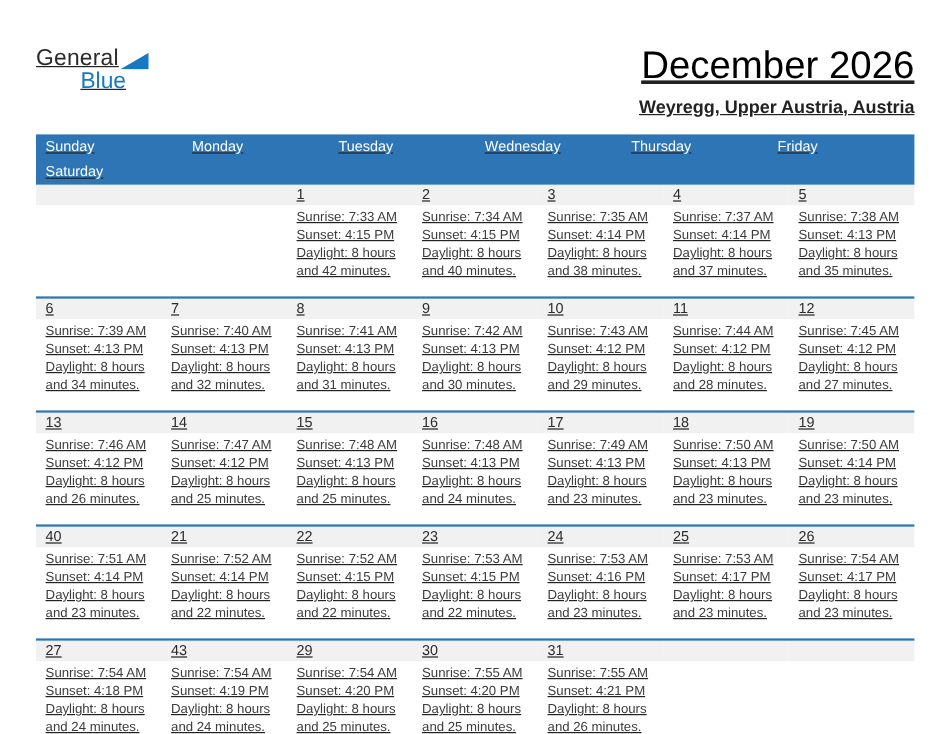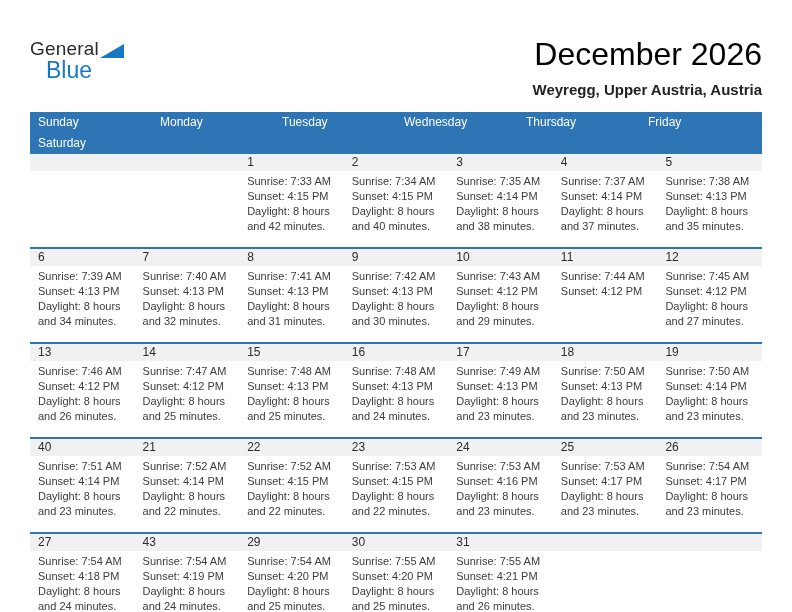--- a/index.html
+++ b/index.html
@@ -3,32 +3,32 @@
 <meta charset="utf-8">
 <style>
   * { margin:0; padding:0; box-sizing:border-box; }
   html,body { background:#ffffff; }
   body {
     width:792px; height:612px;
     font-family:"Liberation Sans", sans-serif;
     color:#222;
     overflow:hidden;
   }
-  .page { width:792px; height:542px; padding:36px 30px 0 30px; }
+  .page { width:792px; height:542px; padding:36px 30px 0 30px;text-decoration:underline; }
 
   
   .topbar { display:flex; justify-content:space-between; align-items:flex-start; margin-bottom:14px; }
   .logo { padding-top:2px; }
   .logo-line1 { display:flex; align-items:flex-end; }
   .logo-general { font-size:19px; color:#2b2b2b; letter-spacing:0.2px; }
   .logo-triangle {
     display:inline-block; width:24px; height:14px; margin-left:1px; margin-bottom:2px;
     background:var(--logo-blue); clip-path:polygon(0 100%, 100% 0, 100% 100%);
   }
-  .logo-blue { font-size:23px; color:var(--logo-blue); margin-left:16px; margin-top:-3px; }
+  .logo-blue { font-size:19px; color:var(--logo-blue); margin-left:37px; margin-top:-3px; }
   .titles { text-align:right; }
   .title { font-size:32px; color:#000000; }
   .subtitle { font-size:15px; font-weight:600; color:#222; margin-top:8px; }
 
   
   .weekday-row {
     display:grid; grid-template-columns:repeat(6,1fr);
     background:var(--accent); color:#ffffff;
   }
   .wd { font-size:12px; padding:3px 0 4px 8px; }
@@ -162,20 +162,21 @@
             <div>Sunrise: 7:43 AM</div>
             <div>Sunset: 4:12 PM</div>
             <div>Daylight: 8 hours and 29 minutes.</div>
           </div>
         </div>
         <div class="cell">
           <div class="num">11</div>
           <div class="details">
             <div>Sunrise: 7:44 AM</div>
             <div>Sunset: 4:12 PM</div>
+            <div>Daylight: 8 hours and 28 minutes.</div>
           </div>
         </div>
         <div class="cell">
           <div class="num">12</div>
           <div class="details">
             <div>Sunrise: 7:45 AM</div>
             <div>Sunset: 4:12 PM</div>
             <div>Daylight: 8 hours and 27 minutes.</div>
           </div>
         </div>

